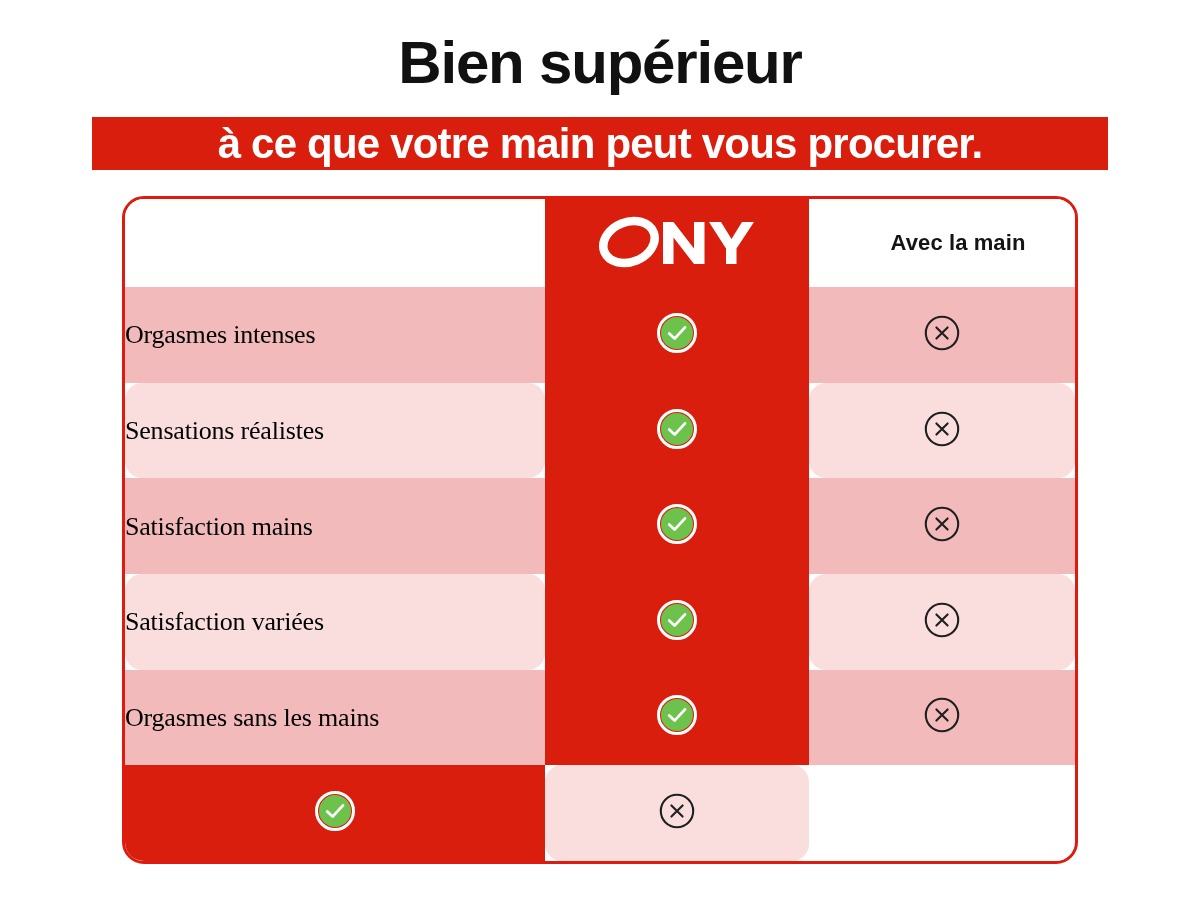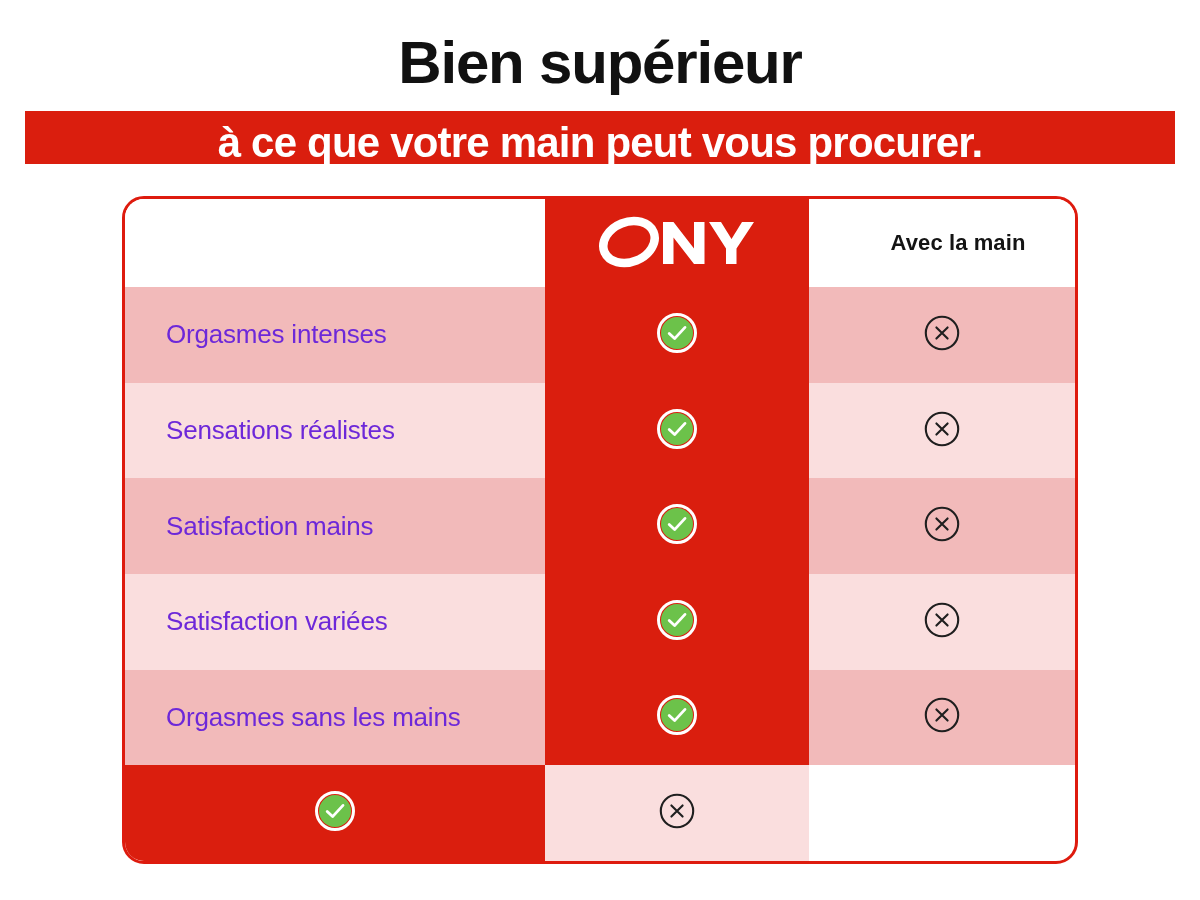--- a/index.html
+++ b/index.html
@@ -26,26 +26,26 @@
     text-align: center;
     font-family: "Liberation Sans", sans-serif;
     font-weight: bold;
     font-size: 60px;
     line-height: 1.0;
     letter-spacing: -1.2px;
     color: #111111;
     padding-top: 33px;
   }
   .headline-band {
-    margin: 18px auto 0 auto;
-    width: 1150px;
+    margin: 24px auto 0 auto;
+    width: 1016px;
     height: 53px;
     background: #DA1E0E;
     display: flex;
-    align-items: flex-end;
+    align-items: center;
     justify-content: center;
   }
   .headline-sub {
     font-family: "Liberation Sans", sans-serif;
     font-weight: bold;
     font-size: 42px;
     line-height: 1;
     letter-spacing: -0.8px;
     color: #ffffff;
     white-space: nowrap;
@@ -103,28 +103,27 @@
     display: flex;
     align-items: center;
     gap: 0px;
     transform: translateY(-1px);
   }
   .logo svg { display: block; }
 
   
   .row-h { height: 95.6px; }
   .tint-dark { background: #F2BABA; }
-  .tint-light { background: #FADEDE; }
+  .tint-light { background: #FADEDE; border-radius: 17px; }
   .brandcol { background: #DA1E0E; justify-content: center; }
 
   .feature-label {
-    padding-left: 41px;
-    font-family: Liberation Sans, sans-serif;
+    font-family: Liberation Serif, serif;
     font-size: 26px;
-    color: #6d28d9;
+    color: #000000;
     letter-spacing: -0.2px;
     line-height: 1.2;
   }
 
   .markcell { justify-content: center; }
 
   .check-icon, .cross-icon { display: block; }
 </style>
 </head>
 <body>

